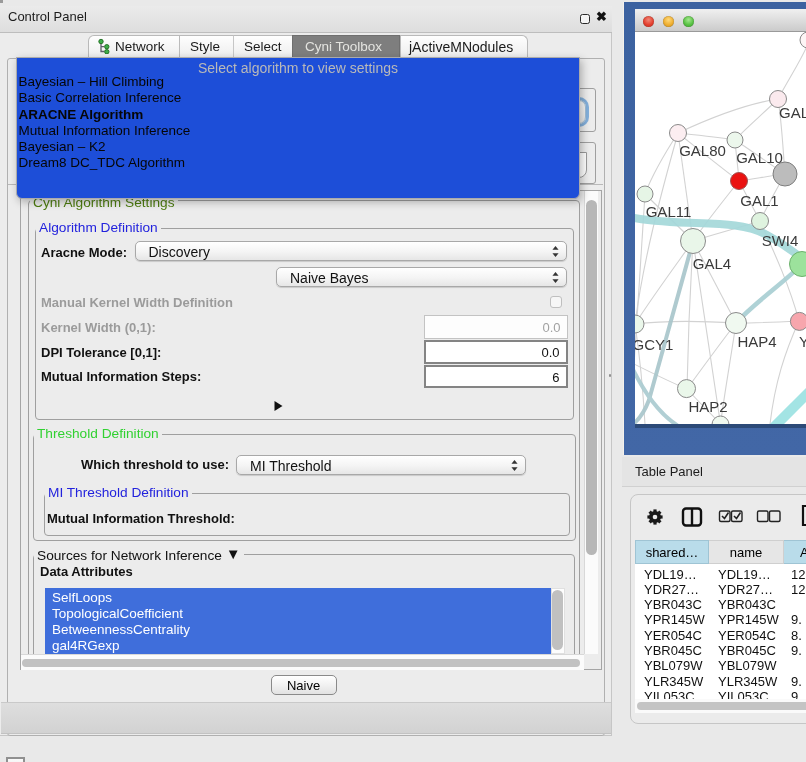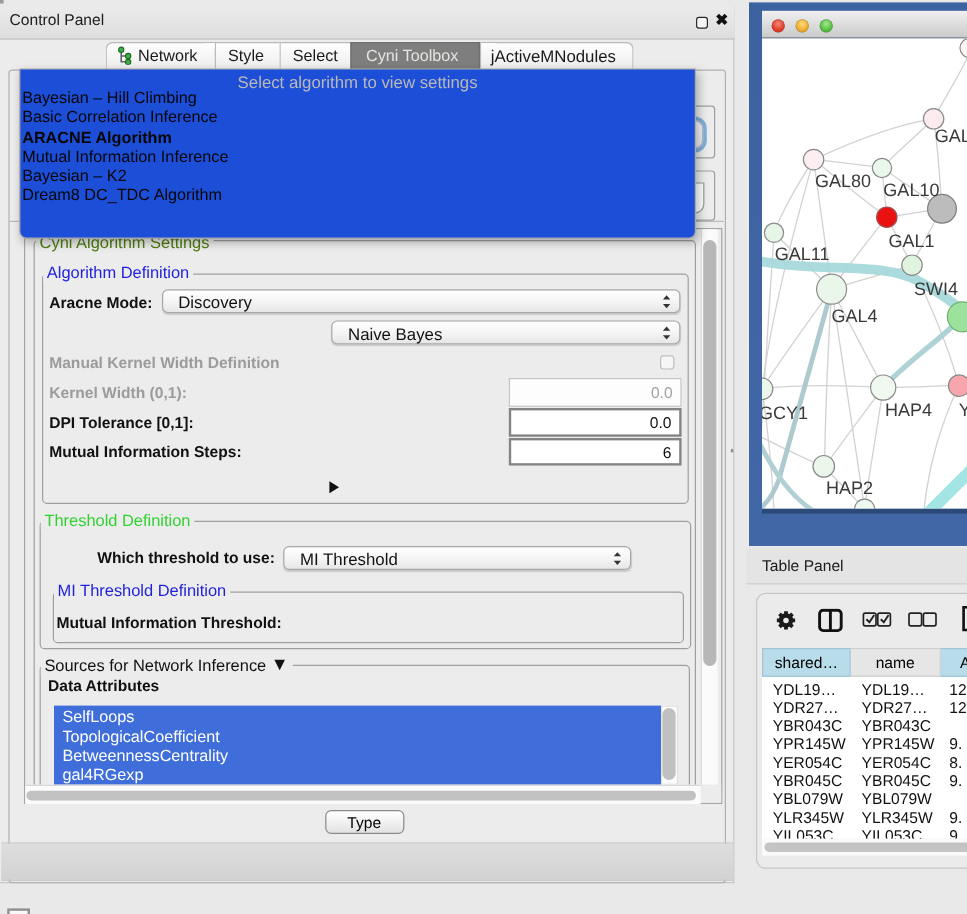--- a/index.html
+++ b/index.html
@@ -114,21 +114,21 @@
     </div>
 
     <div class="a" style="left:563px;top:0;width:13px;height:463px;background:#fbfbfb;border-left:1px solid #d8d8d8;"></div>
     <div class="a" style="left:565px;top:9px;width:11px;height:355px;background:#b7b7b7;border-radius:6px;"></div>
 
     <div class="a" style="left:0;top:463px;width:563px;height:15px;background:#fbfbfb;border-top:1px solid #d8d8d8;"></div>
     <div class="a" style="left:1px;top:467.5px;width:558px;height:8px;background:#c2c2c2;border-radius:5px;"></div>
     <div class="a" style="left:563px;top:463px;width:17px;height:15px;background:#ececec;"></div>
   </div>
 
-  <div class="a" style="left:270.5px;top:669.3px;width:66px;height:20px;border:1px solid #8a8a8a;border-radius:5px;background:linear-gradient(#ffffff,#f0f0f0 55%,#e2e2e2);font-size:13px;text-align:center;padding-top:2px;box-sizing:border-box;">Type</div>
+  <div class="a" style="left:270.5px;top:669.3px;width:66px;height:20px;border:1px solid #8a8a8a;border-radius:5px;background:linear-gradient(#ffffff,#f0f0f0 55%,#e2e2e2);font-size:13px;text-align:center;padding-top:2px;box-sizing:border-box;">Naive</div>
 
   <div class="a" style="left:1px;top:696.4px;width:610px;height:32px;background:linear-gradient(#dedede,#d2d2d2);border-top:1px solid #c9c9c9;border-bottom:1px solid #c2c2c2;box-sizing:border-box;"></div>
 </div>
 
 <div class="a" style="left:302px;top:87.5px;width:292px;height:42px;border:1px solid #9f9f9f;border-radius:3px;background:#ececec;"></div>
 <div class="a" style="left:320px;top:100px;width:266px;height:24px;background:linear-gradient(#f8f8f8,#e8e8e8);border:1.5px solid #a0bdd4;border-radius:7px;box-shadow:0 0 0 3px rgba(96,155,213,0.75);box-sizing:border-box;"></div>
 <div class="a" style="left:302px;top:141.5px;width:292px;height:40px;border:1px solid #9f9f9f;border-radius:3px;background:#ececec;"></div>
 
 <div class="a" style="left:22px;top:152px;width:565px;height:25.5px;background:#fff;border:1.5px solid #9a9a9a;border-radius:0 0 8px 8px;overflow:hidden;box-sizing:border-box;">
   <span style="position:absolute;left:14px;top:19px;font-size:13px;color:#c2c2c2;white-space:nowrap;">gain access to the algorithm defaults settings mode</span>

